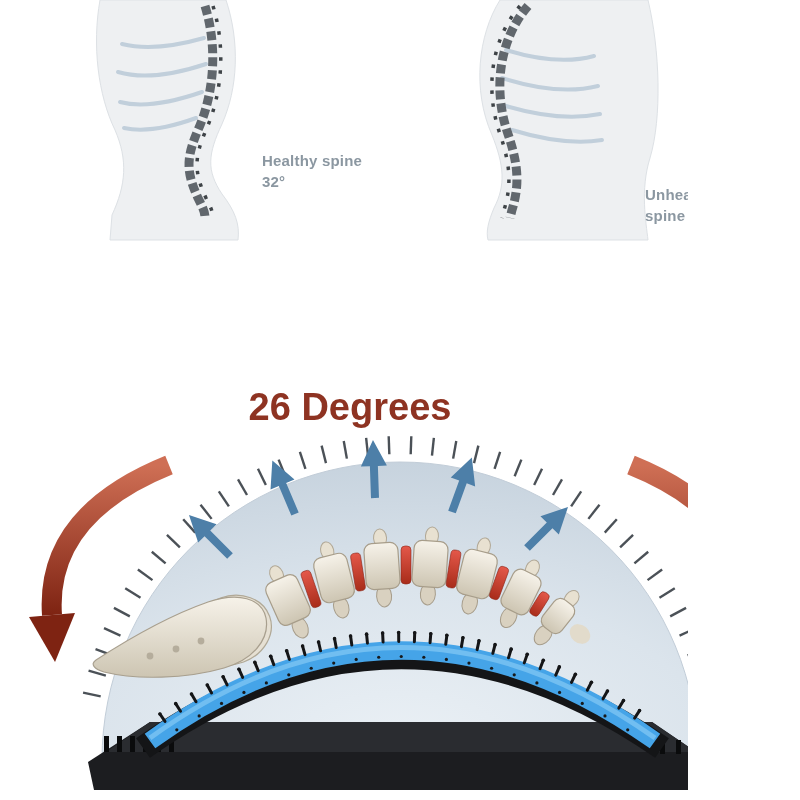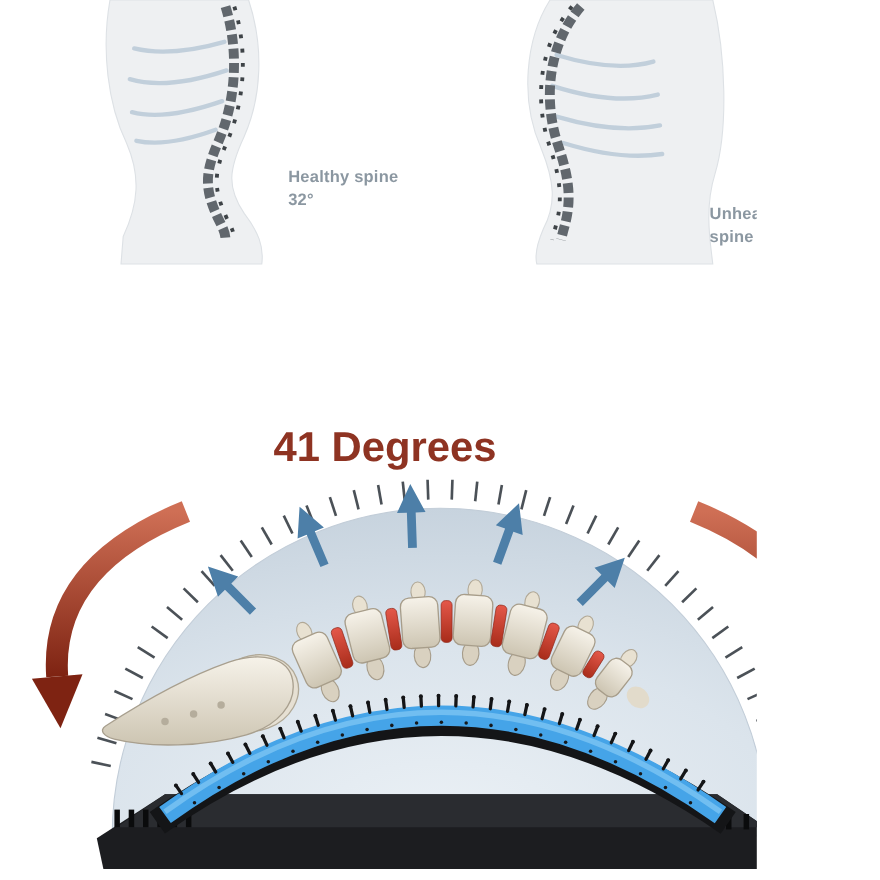--- a/index.html
+++ b/index.html
@@ -293,14 +293,14 @@
       <ellipse cx="580" cy="634" rx="11" ry="9" transform="rotate(40 580 634)" fill="#e2dbcb" stroke="#ab a195" stroke-width="1"></ellipse>
     </g>
   </svg>
 
   <div class="lbl lbl-healthy">
     <div>Healthy spine</div>
     <div>32°</div>
   </div>
   <div class="lbl lbl-unhealthy">Unhealthy spine</div>
 
-  <div class="degrees">41 Degrees</div>
+  <div class="degrees">26 Degrees</div>
 </div>
 
 </body></html>

